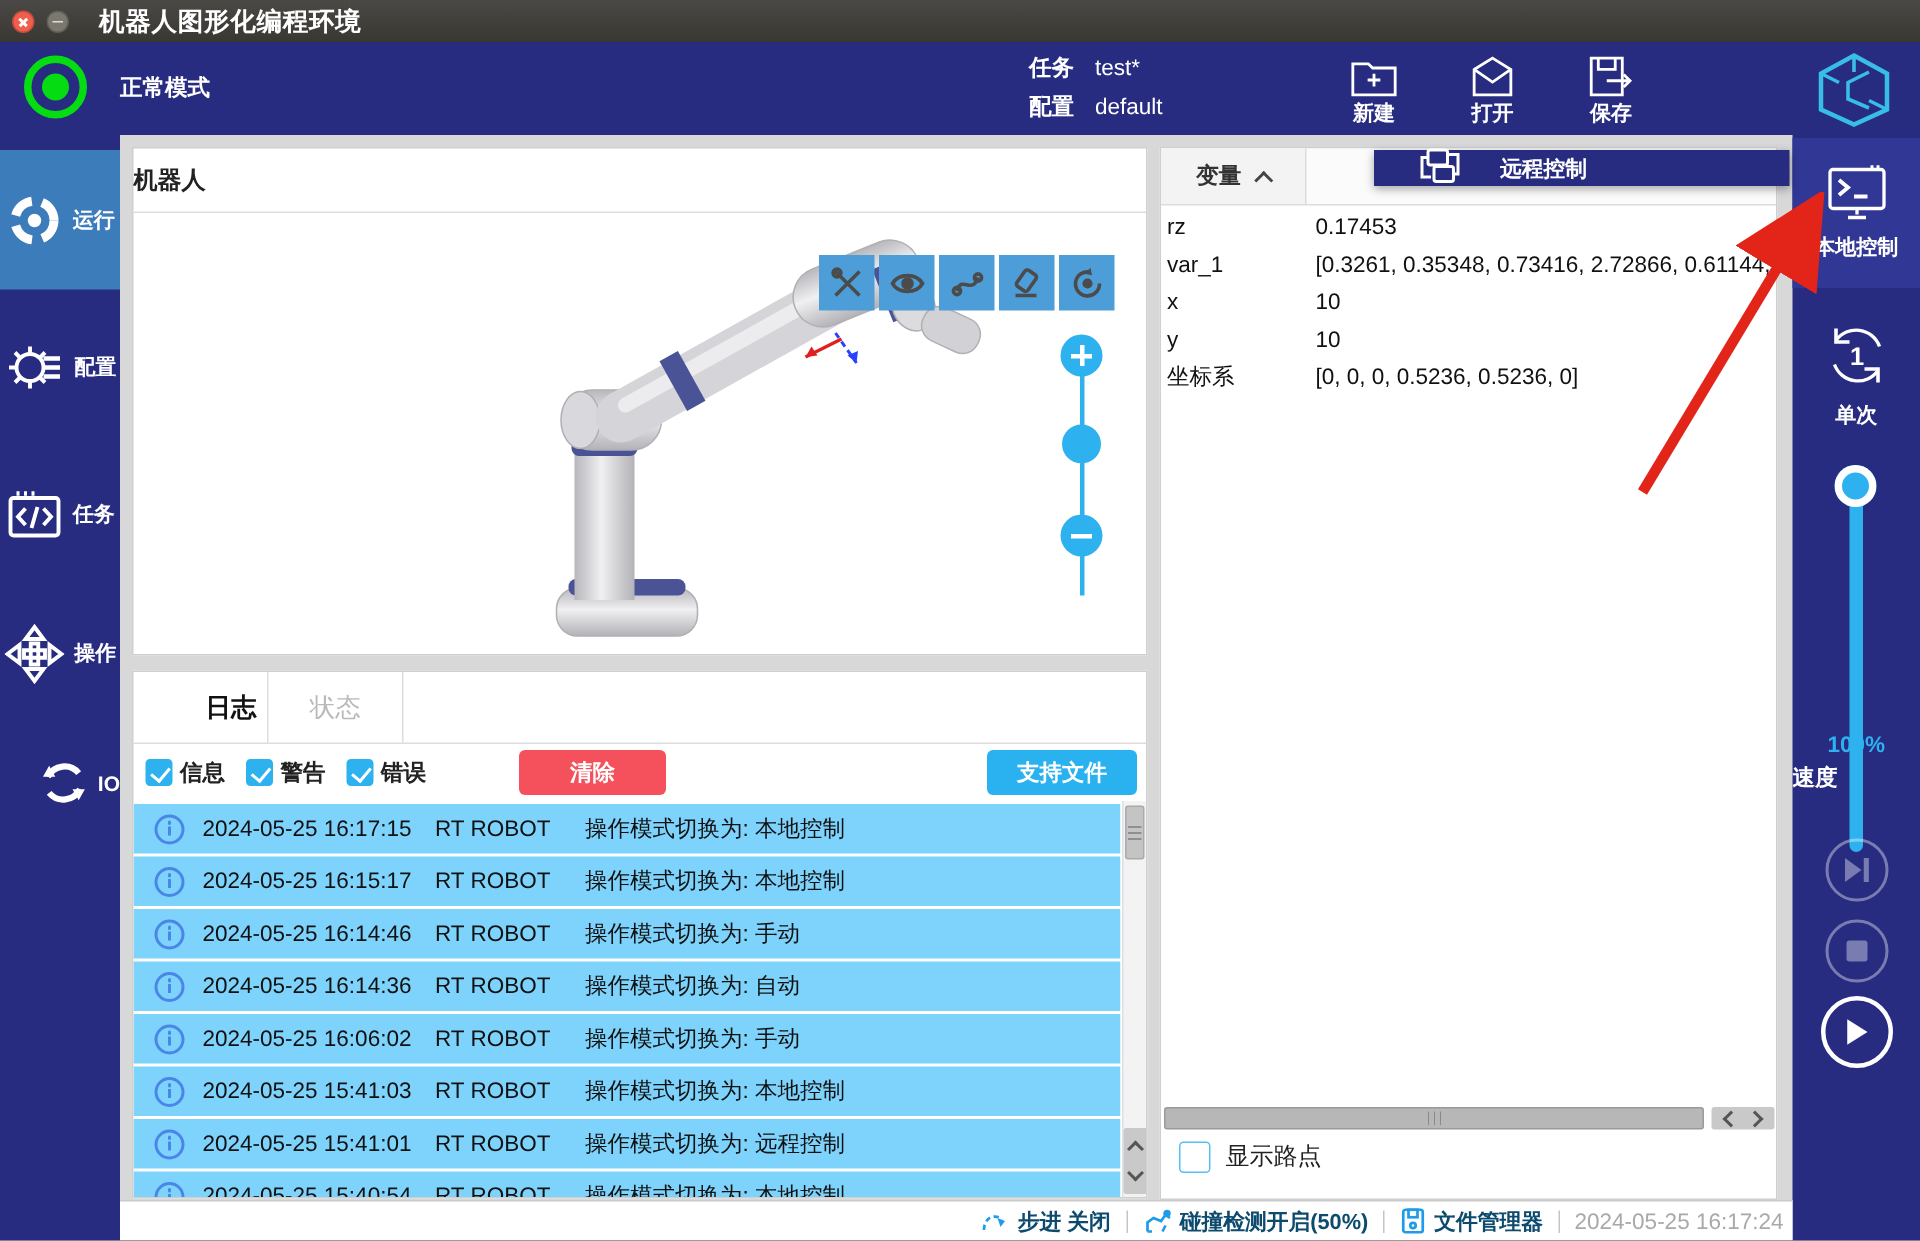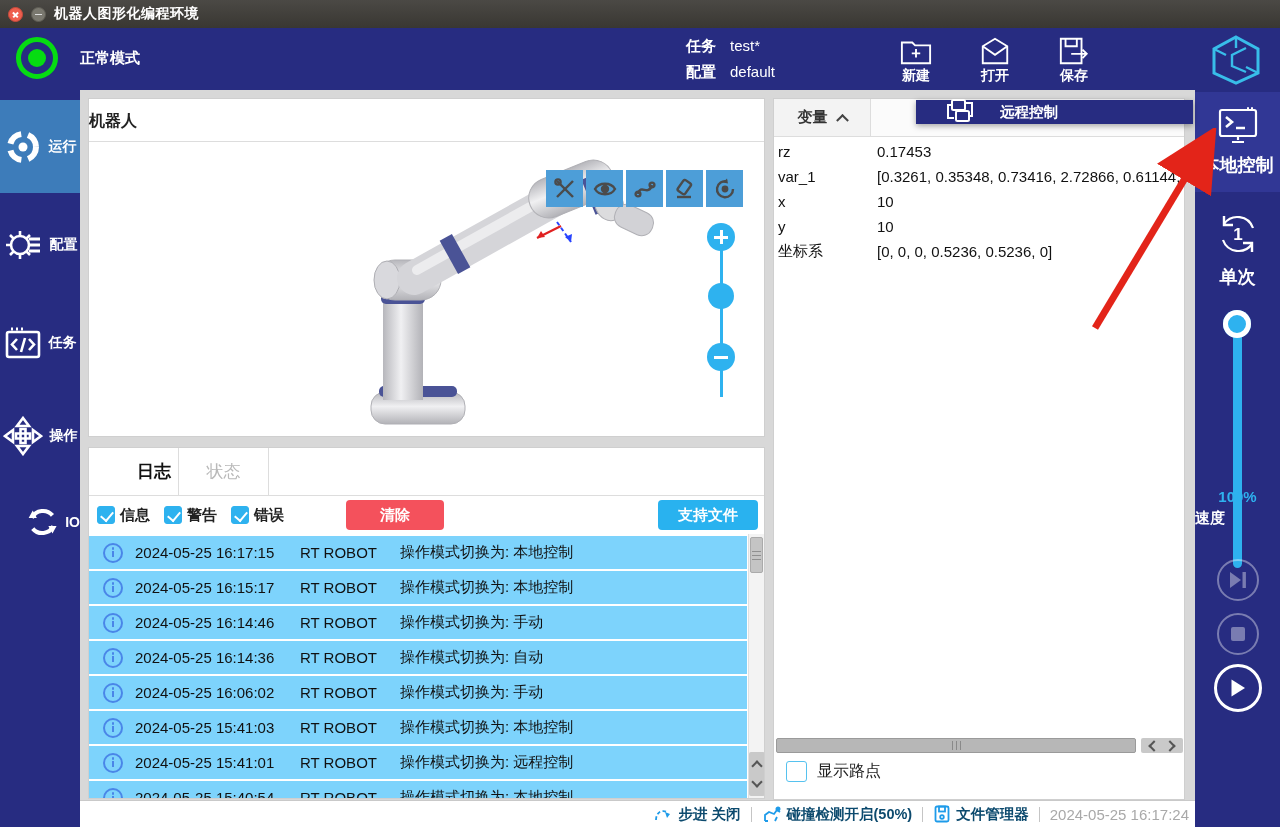--- a/index.html
+++ b/index.html
@@ -12,21 +12,21 @@
   }
   
   .titlebar{position:absolute;left:0;top:0;width:1280px;height:28px;
     background:linear-gradient(#4b4945,#393732);display:flex;align-items:center;padding-left:8px;}
   .winbtn{width:15px;height:15px;border-radius:50%;margin-right:8px;position:relative;}
   .winbtn.close{background:#ee5f4e;border:1px solid #c84a3c;}
   .winbtn.min{background:#7a786f;border:1px solid #5f5d55;}
   .winbtn.close::before,.winbtn.close::after{content:"";position:absolute;left:3px;top:6px;width:7px;height:1.6px;background:#fff;}
   .winbtn.close::before{transform:rotate(45deg);} .winbtn.close::after{transform:rotate(-45deg);}
   .winbtn.min::before{content:"";position:absolute;left:3px;top:6px;width:7px;height:1.6px;background:#ddd;}
-  .win-title{color:#fff;font-weight:bold;font-size:14px;letter-spacing:.5px;}
+  .win-title{color:#fff;font-weight:bold;font-size:17px;margin-left:12px;letter-spacing:.5px;}
   
   .header{position:absolute;left:0;top:28px;width:1280px;height:62px;background:#272c81;color:#fff;}
   .mode-ind{position:absolute;left:16px;top:9px;width:42px;height:42px;border-radius:50%;border:5px solid #06dc12;display:flex;align-items:center;justify-content:center;}
   .mode-ind i{width:18px;height:18px;border-radius:50%;background:#06dc12;}
   .mode-label{position:absolute;left:80px;top:21px;font-size:15px;font-weight:bold;}
   .tc{position:absolute;left:686px;top:5px;font-size:15px;line-height:26px;}
   .tc .row{display:flex;gap:14px;}
   .tc .lbl{font-weight:bold;}
   .hbtn{position:absolute;top:4px;width:64px;height:56px;display:flex;flex-direction:column;align-items:center;justify-content:space-between;padding:3px 0;cursor:pointer;}
   .hbtn .cap{font-size:14px;font-weight:bold;}
@@ -64,21 +64,21 @@
   .checked .box::after{content:"";position:absolute;left:5px;top:2px;width:6px;height:10px;border:solid #fff;border-width:0 2.4px 2.4px 0;transform:rotate(40deg);}
   .btn-clear{width:98px;height:30px;background:#f4515c;color:#fff;border:none;border-radius:4px;font-size:15px;font-weight:bold;margin-left:48px;cursor:pointer;}
   .btn-support{width:100px;height:30px;background:#29b2ef;color:#fff;border:none;border-radius:4px;font-size:15px;font-weight:bold;margin-left:auto;cursor:pointer;}
   .logwrap{position:relative;flex:1;overflow:hidden;}
   .loglist{position:absolute;left:0;top:2px;right:17px;bottom:0;overflow:hidden;}
   .lrow{height:33px;margin-bottom:2px;background:#7dd3fc;display:flex;align-items:center;font-size:15px;color:#111;}
   .iinfo{flex:none;width:20px;height:20px;margin:0 12px 0 14px;border-radius:50%;border:2.5px solid #4a86e8;position:relative;}
   .iinfo::before{content:"";position:absolute;left:6.6px;top:2.5px;width:2.6px;height:2.6px;background:#4a86e8;border-radius:50%;}
   .iinfo::after{content:"";position:absolute;left:6.6px;top:6.5px;width:2.6px;height:6px;background:#4a86e8;}
   .ltime{width:146px;flex:none;}
-  .lsrc{width:86px;flex:none;margin-left:19px;}
+  .lsrc{width:86px;flex:none;margin-left:9px;}
   .lmsg{margin-left:14px;white-space:nowrap;}
   .vscroll{position:absolute;right:0;top:0;bottom:0;width:16px;background:#f3f3f3;border-left:1px solid #e0e0e0;}
   .vthumb{position:absolute;left:1px;top:3px;width:13px;height:36px;background:#c4c4c4;border:1px solid #aaa;border-radius:2px;
     background-image:repeating-linear-gradient(#c4c4c4 0 3px,#8f8f8f 3px 4px);background-size:9px 14px;background-position:center center;background-repeat:no-repeat;cursor:pointer;}
   .varrows{position:absolute;left:0;bottom:2px;width:16px;height:44px;background:#c9c9c9;border-radius:2px;display:flex;flex-direction:column;align-items:center;justify-content:space-evenly;cursor:pointer;}
   .chev{width:8px;height:8px;border:solid #555;border-width:0 2px 2px 0;}
   .chev.up{transform:rotate(-135deg);margin-top:3px;}
   .chev.down{transform:rotate(45deg);margin-bottom:3px;}
   
   .vars-panel{position:absolute;left:773px;top:98px;width:412px;height:702px;background:#fff;border:1px solid #cfcfcf;}
@@ -97,21 +97,21 @@
   .waypoints{position:absolute;left:12px;top:662px;display:flex;align-items:center;gap:10px;font-size:16px;color:#222;cursor:pointer;}
   .waypoints .box{width:21px;height:21px;border:1.5px solid #56c2ef;}
   
   .dropdown{position:absolute;left:916px;top:100px;width:277px;height:24px;background:#272c81;color:#fff;display:flex;align-items:center;box-shadow:0 2px 6px rgba(0,0,0,.35);cursor:pointer;z-index:30;}
   .dropdown svg{margin-left:28px;stroke:#fff;fill:none;stroke-width:2;}
   .dropdown .cap{margin-left:26px;font-size:14.5px;font-weight:bold;}
   .red-arrow{position:absolute;left:1050px;top:128px;width:180px;height:215px;z-index:40;pointer-events:none;}
   
   .rsb{position:absolute;left:1195px;top:90px;width:85px;height:737px;background:#272c81;color:#fff;}
   .rblock{position:absolute;left:0;width:85px;display:flex;flex-direction:column;align-items:center;justify-content:center;gap:8px;cursor:pointer;}
-  .rblock .cap{font-size:18px;font-weight:bold;text-align:right;}
+  .rblock .cap{font-size:14px;font-weight:bold;text-align:right;}
   .rblock svg{stroke:#fff;fill:none;stroke-width:2.2;}
   .rblock.hl{background:#313795;}
   .speed-track{position:absolute;left:38px;top:228px;width:9px;height:250px;background:#2eb2ef;border-radius:5px;cursor:pointer;}
   .speed-knob{position:absolute;left:28px;top:220px;width:28px;height:28px;border-radius:50%;background:#2eb2ef;box-shadow:inset 0 0 0 5px #fff;cursor:pointer;}
   .speed-val{position:absolute;left:0;top:398px;width:85px;text-align:center;color:#2eb2ef;font-size:15px;font-weight:bold;}
   .speed-cap{position:absolute;left:0;top:419px;width:63px;text-align:left;font-size:15px;font-weight:bold;}
   .pbtn{position:absolute;left:50%;transform:translateX(-50%);border-radius:50%;display:flex;align-items:center;justify-content:center;cursor:pointer;}
   .pbtn.dim{width:42px;height:42px;border:2.5px solid rgba(255,255,255,.38);}
   .pbtn.play{width:48px;height:48px;border:3.5px solid #fff;}
   

